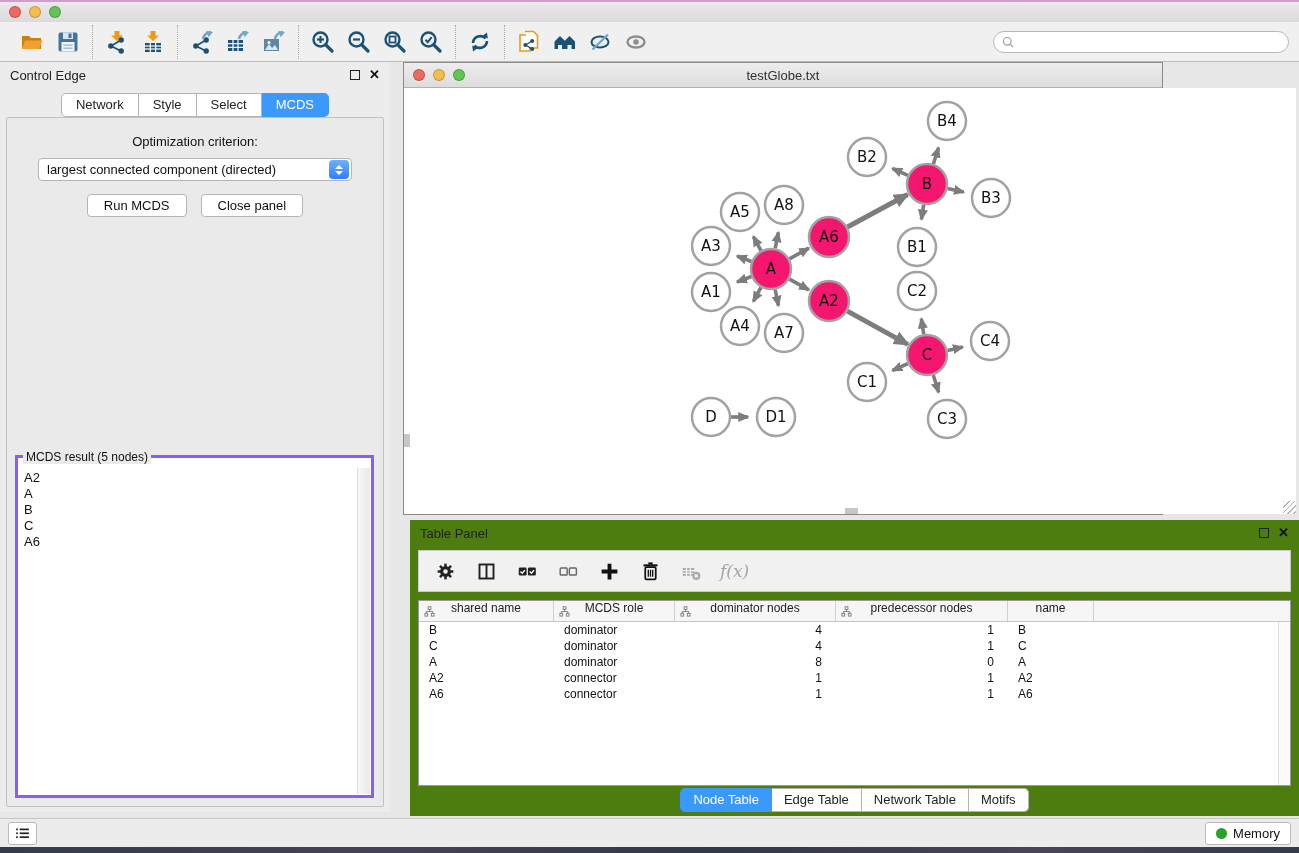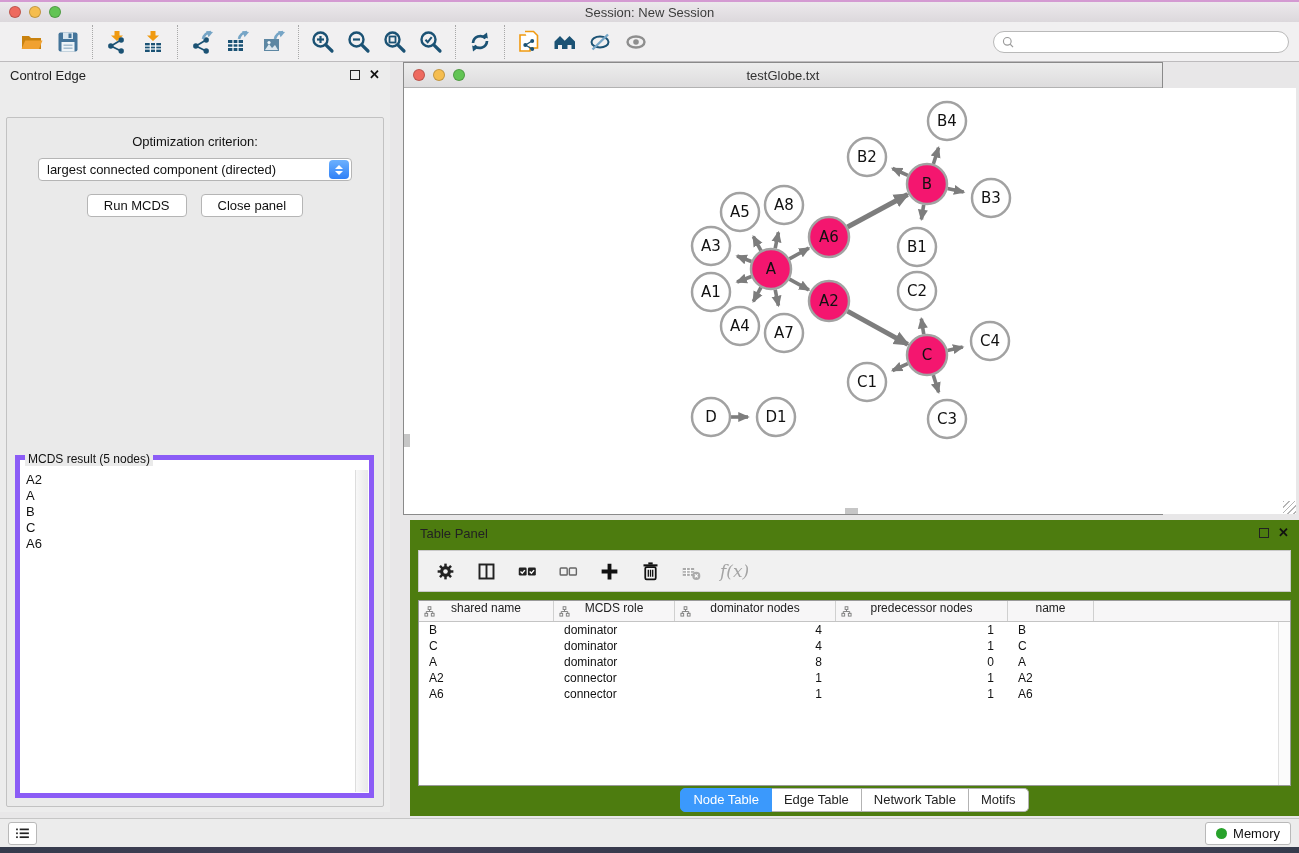--- a/index.html
+++ b/index.html
@@ -56,21 +56,21 @@
   .stepper { width:20px; height:19px; margin-right:2px; border-radius:4px;
     background:linear-gradient(#6cb1fe,#2f80f7); display:flex; flex-direction:column;
     align-items:center; justify-content:center; gap:2px; }
   .stepper i { width:0; height:0; border-left:4px solid transparent; border-right:4px solid transparent; }
   .stepper .up { border-bottom:4px solid #fff; }
   .stepper .down { border-top:4px solid #fff; }
   #cp-buttons { display:flex; justify-content:center; gap:14px; margin-top:13px; }
   .push-btn { background:#fff; border:1px solid #b5b5b5; border-radius:4px;
     font-size:13px; color:#111; padding:3px 16px; height:23px; }
   #result-box { position:absolute; left:8px; right:9px; top:337px; height:343px;
-    border:5px solid #8b5cf6; background:#fff; }
+    border:3px solid #8b5cf6; background:#fff; }
   #result-title { position:absolute; top:-8px; left:5px; font-size:12px; color:#111;
     background:#eaeaea; padding:0 3px; }
   #result-list { padding:12px 0 0 6px; font-size:13px; color:#111; line-height:16px; }
   #result-scroll { position:absolute; right:1px; top:10px; bottom:1px; width:13px;
     background:linear-gradient(to right,#f8f8f8,#e8e8e8); border-left:1px solid #ddd; }
 
   
   #net-frame { position:absolute; left:403px; top:0; width:760px; height:453px;
     background:#fff; border:1px solid #8a8a8a; }
   #net-titlebar { height:25px; background:linear-gradient(#ededed,#dddcdd);
@@ -123,21 +123,20 @@
 <body>
 
 <div id="pink-line"></div>
 
 <div id="titlebar">
   <div class="lights">
     <span class="light red"></span>
     <span class="light yellow"></span>
     <span class="light green"></span>
   </div>
-  <div class="title">Session: New Session</div>
 </div>
 
 <div id="toolbar">
   <div id="tb-groups" style="display:flex;">
       <div class="tb-group">
         <div class="tb-btn">
           <svg viewBox="0 0 24 24">
             <path d="M2 6h7l2 2h10v11H2z" fill="#c9820f"></path>
             <path d="M5.2 10.5h17.3l-3.6 8.5H1.6z" fill="#f0a131"></path>
           </svg>
@@ -305,20 +304,28 @@
 <div id="workspace">
 
   <div id="control-panel">
     <div id="cp-header">
       <span class="panel-title">Control Edge</span>
       <span class="panel-btns">
         <span class="float-btn"></span>
         <span class="close-btn">✕</span>
       </span>
     </div>
+    <div class="tab-row">
+        <div class="tabs" id="cp-tabs">
+          <div class="tab">Network</div>
+          <div class="tab">Style</div>
+          <div class="tab">Select</div>
+          <div class="tab active">MCDS</div>
+        </div>
+      </div>
     <div id="cp-content">
       <div id="opt-label">Optimization criterion:</div>
       <div id="criterion">
         <span class="sel-text">largest connected component (directed)</span>
         <span class="stepper">
             <i class="up"></i>
             <i class="down"></i>
           </span>
       </div>
       <div id="cp-buttons">

